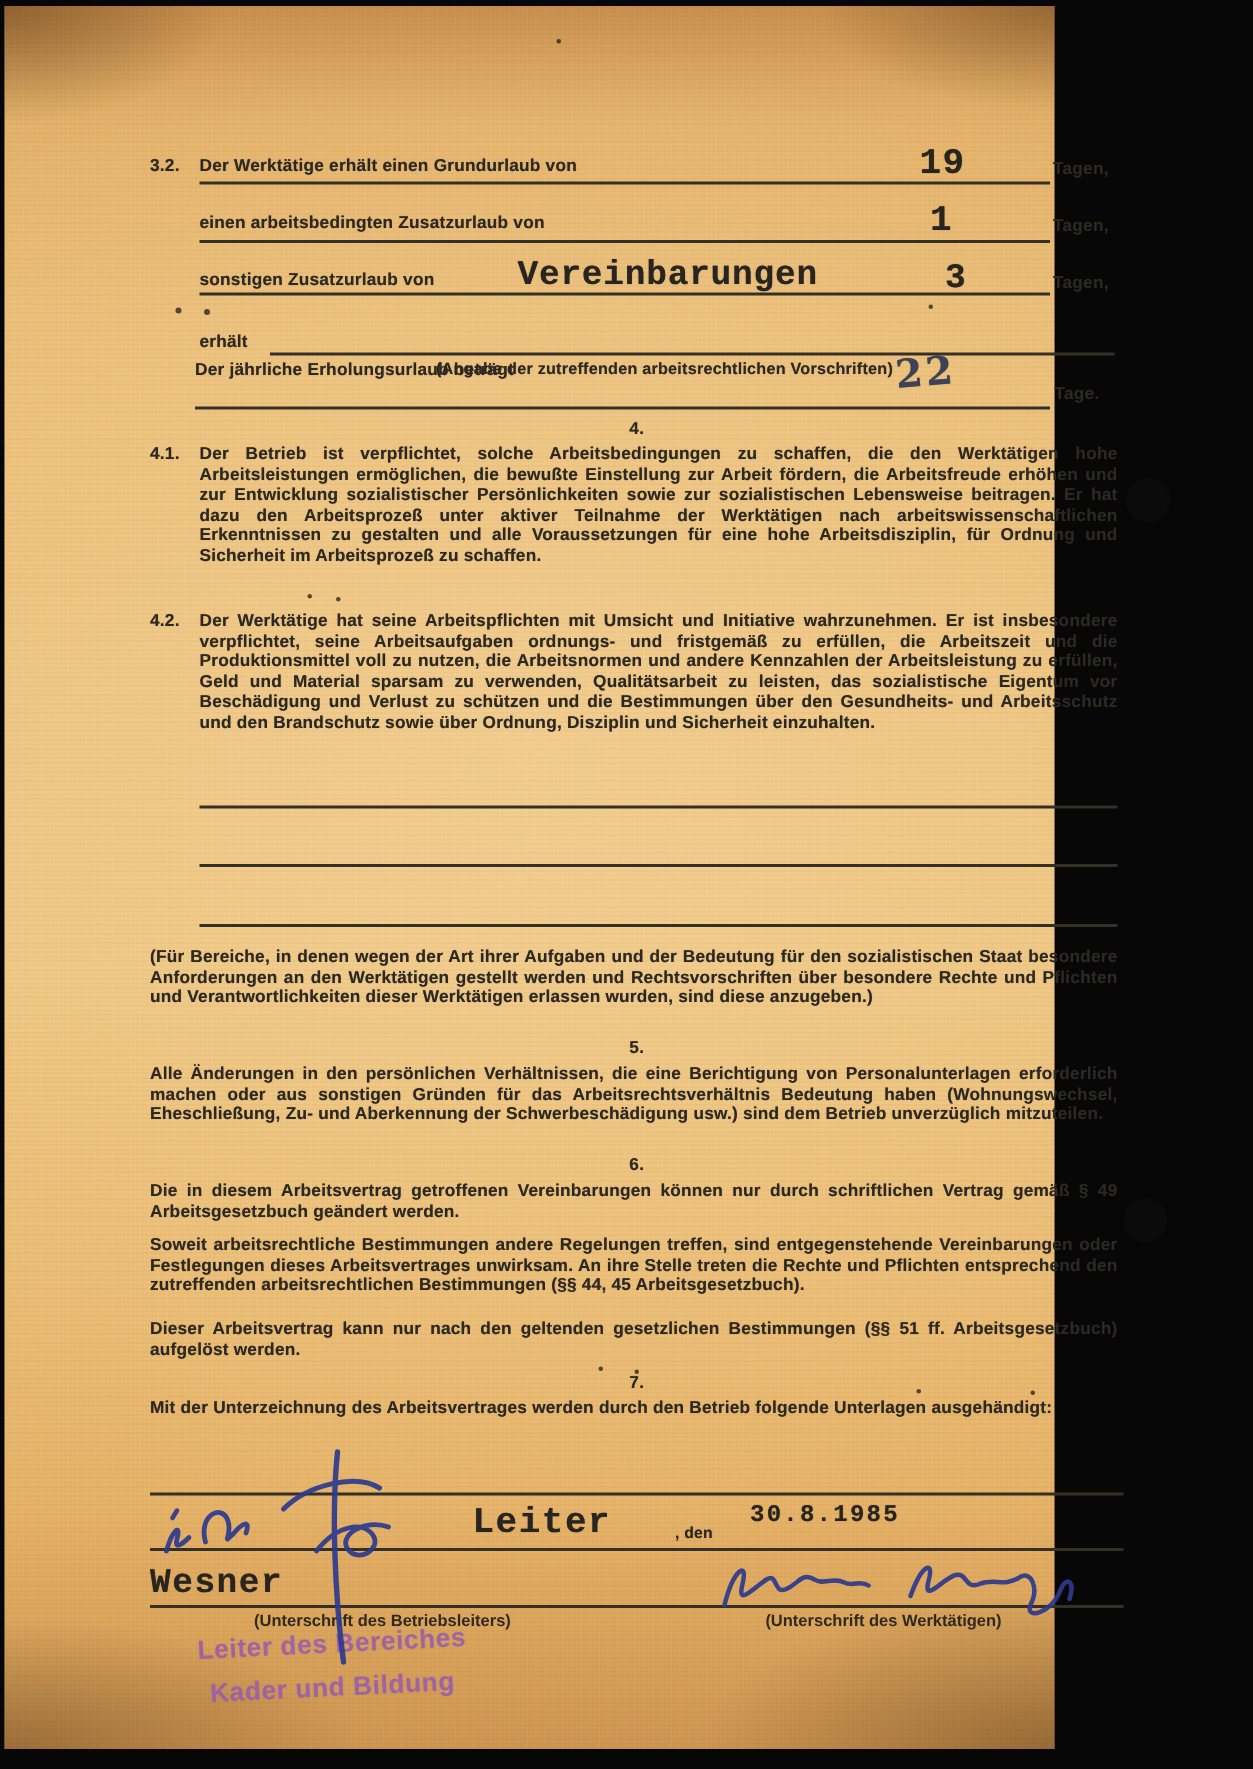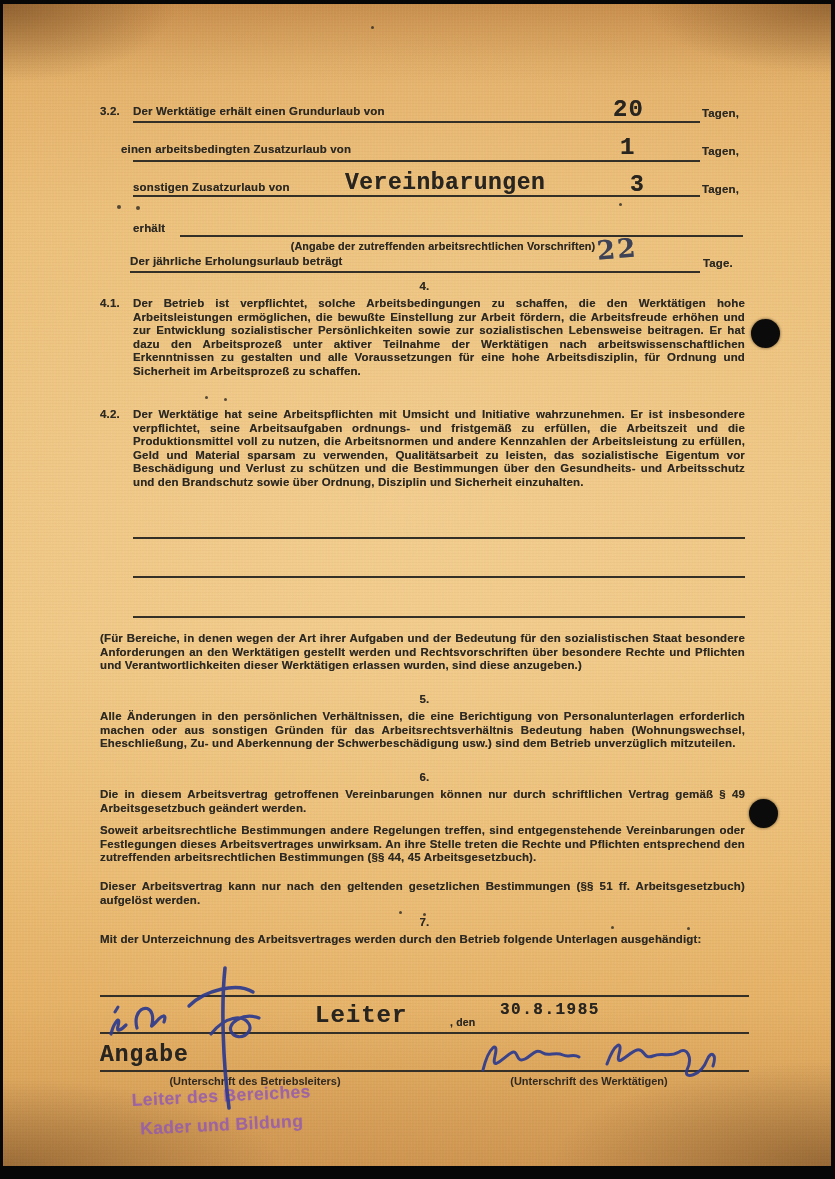--- a/index.html
+++ b/index.html
@@ -5,21 +5,21 @@
   * { box-sizing: border-box; }
   html, body { margin: 0; padding: 0; }
   body {
     width: 835px; height: 1179px;
     background: #070707;
     position: relative;
     overflow: hidden;
     font-family: "Liberation Sans", sans-serif;
   }
   #paper {
-    position: absolute; left: 3px; top: 4px; width: 828px; height: 1162px;
+    position: absolute; left: 3px; top: 4px; width: 700px; height: 1162px;
     background: linear-gradient(180deg,
       #d59a55 0%, #e2ae66 5%, #eabd76 18%, #edc37f 40%, #eec581 55%,
       #e9ba71 75%, #e3ad62 92%, #dda45c 100%);
   }
   #paper::before {
     content: ""; position: absolute; inset: 0; pointer-events: none;
     background:
       radial-gradient(140% 90% at 50% 42%, rgba(255,236,195,0.22) 0%, rgba(255,236,195,0) 55%),
       repeating-linear-gradient(0deg, rgba(150,90,30,0.05) 0 1px, transparent 1px 3px),
       repeating-linear-gradient(90deg, rgba(255,242,214,0.05) 0 1px, transparent 1px 3px);
@@ -73,41 +73,41 @@
 </style>
 </head>
 <body>
 
 <div id="paper">
 
   <span class="abs print" style="left:97px; top:101px;">3.2.</span>
 
   <span class="abs print" style="left:130px; top:101px; z-index:2;">Der Werktätige erhält einen Grundurlaub von</span>
   <div class="line" style="left:130px; top:117px; width:567px;"></div>
-  <span class="abs typed" style="left:610px; top:92px; font-size:24px; letter-spacing:1px;">20</span>
+  <span class="abs typed" style="left:610px; top:92px; font-size:24px; letter-spacing:1px;">19</span>
   <span class="abs print" style="left:699px; top:103px;">Tagen,</span>
 
-  <span class="abs print" style="left:118px; top:139px; z-index:2;text-align:right;">einen arbeitsbedingten Zusatzurlaub von</span>
+  <span class="abs print" style="left:130px; top:139px; z-index:2;text-align:right;">einen arbeitsbedingten Zusatzurlaub von</span>
   <div class="line" style="left:130px; top:156px; width:567px;"></div>
   <span class="abs typed" style="left:617px; top:130px; font-size:24px;">1</span>
   <span class="abs print" style="left:699px; top:141px;">Tagen,</span>
 
   <span class="abs print" style="left:130px; top:177px; z-index:2;text-align:right;">sonstigen Zusatzurlaub von</span>
   <div class="line" style="left:130px; top:191px; width:567px;"></div>
   <span class="abs typed" style="left:342px; top:166px; font-size:23px; letter-spacing:0.5px;">Vereinbarungen</span>
   <span class="abs typed" style="left:627px; top:168px; font-size:23px;">3</span>
   <span class="abs print" style="left:699px; top:179px;">Tagen,</span>
 
   <span class="abs print" style="left:130px; top:218px; z-index:2;">erhält</span>
   <div class="line" style="left:177px; top:231px; width:563px;"></div>
 
   <span class="abs print" style="left:150px; top:236px; width:580px; text-align:center; font-size:10.8px;">(Angabe der zutreffenden arbeitsrechtlichen Vorschriften)</span>
   <span class="hand22" style="left:594px; top:230px;">22</span>
 
-  <span class="abs print" style="left:127px; top:251px; z-index:2;">Der jährliche Erholungsurlaub beträgt</span>
+  <span class="abs print" style="left:127px; top:237px; z-index:2;">Der jährliche Erholungsurlaub beträgt</span>
   <div class="line" style="left:127px; top:267px; width:570px;"></div>
   <span class="abs print" style="left:700px; top:253px;">Tage.</span>
 
   <div class="heading print" style="top:276px;">4.</div>
 
   <div class="para" style="top:293px;">
     <span class="pnum print">4.1.</span>
     <div class="pbody print just">Der Betrieb ist verpflichtet, solche Arbeitsbedingungen zu schaffen, die den Werktätigen hohe Arbeitsleistungen ermöglichen, die bewußte Einstellung zur Arbeit fördern, die Arbeitsfreude erhöhen und zur Entwicklung sozialistischer Persönlichkeiten sowie zur sozialistischen Lebensweise beitragen. Er hat dazu den Arbeitsprozeß unter aktiver Teilnahme der Werktätigen nach arbeitswissenschaftlichen Erkenntnissen zu gestalten und alle Voraussetzungen für eine hohe Arbeitsdisziplin, für Ordnung und Sicherheit im Arbeitsprozeß zu schaffen.</div>
   </div>
 
@@ -145,21 +145,21 @@
     <div class="pbody print just">Mit der Unterzeichnung des Arbeitsvertrages werden durch den Betrieb folgende Unterlagen ausgehändigt:</div>
   </div>
 
   <div class="line" style="left:97px; top:991px; width:649px;"></div>
 
   <span class="abs typed" style="left:312px; top:998px; font-size:24px; letter-spacing:1px;">Leiter</span>
   <span class="abs print" style="left:447px; top:1012px; font-size:10.5px;">, den</span>
   <span class="abs typed" style="left:497px; top:997px; font-size:16px; letter-spacing:1.5px;">30.8.1985</span>
   <div class="line" style="left:97px; top:1028px; width:649px;"></div>
 
-  <span class="abs typed" style="left:97px; top:1038px; font-size:23px; letter-spacing:1px;">Angabe</span>
+  <span class="abs typed" style="left:97px; top:1038px; font-size:23px; letter-spacing:1px;">Wesner</span>
   <div class="line" style="left:97px; top:1066px; width:649px;"></div>
 
   <span class="abs caption" style="left:142px; top:1071px; width:220px;">(Unterschrift des Betriebsleiters)</span>
   <span class="abs caption" style="left:478px; top:1071px; width:216px;">(Unterschrift des Werktätigen)</span>
 
   <div class="stamp" style="left:128px; top:1082px;">
     <div class="l1">Leiter des Bereiches</div>
     <div class="l2">Kader und Bildung</div>
   </div>
 

